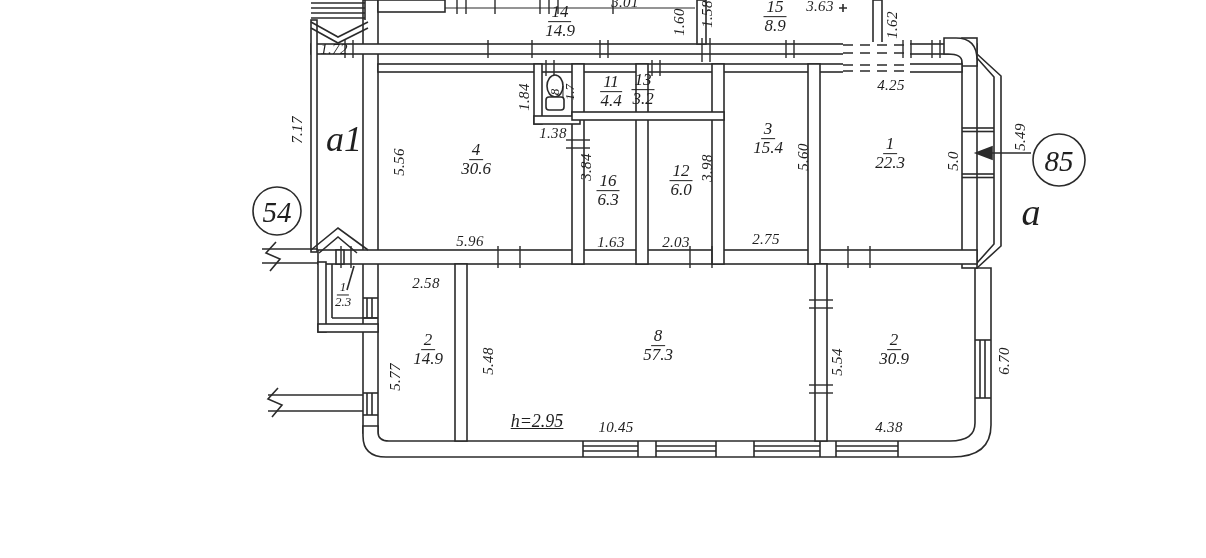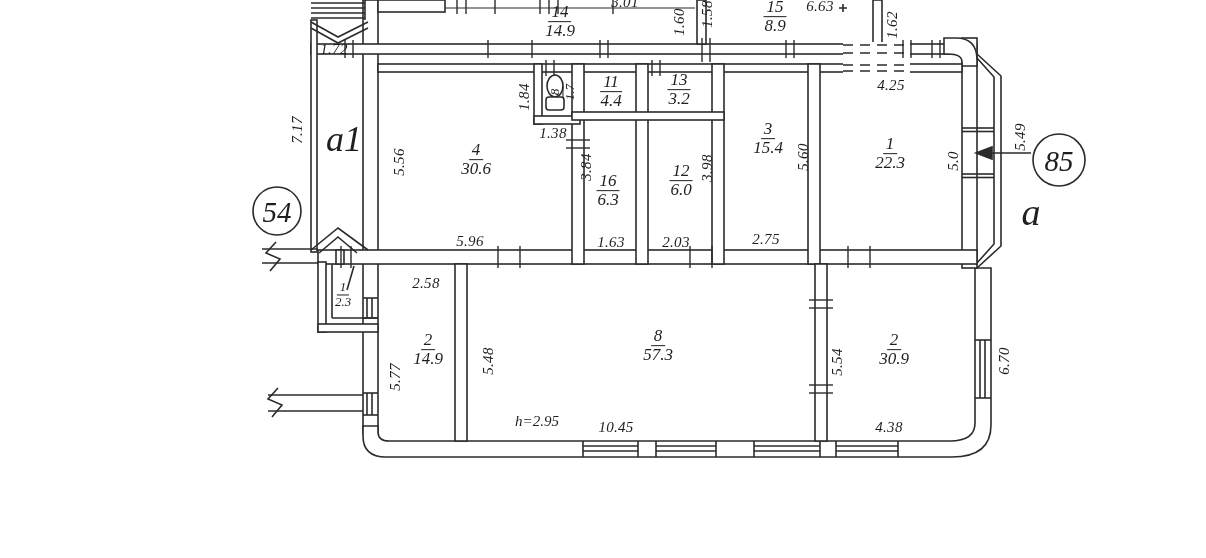--- a/index.html
+++ b/index.html
@@ -10,21 +10,21 @@
        color:#1f1f1f;line-height:1;}
   .dim{font-size:15px;letter-spacing:.3px;}
   .v{transform:translate(-50%,-50%) rotate(-90deg);}
   .frac{display:flex;flex-direction:column;align-items:center;font-size:17px;line-height:1.08;}
   .frac .num{border-bottom:1.4px solid #1f1f1f;padding:0 3px;}
   .frac.small{font-size:13px;}
   .frac.v{transform:translate(-50%,-50%) rotate(-90deg);}
   .marker{font-size:29px;font-style:italic;}
   .letter{font-size:38px;font-style:italic;text-align:right;}
   .letter-a1{font-size:36px;}
-  .note{font-size:15px;}
+  .note{font-size:18px;text-decoration:underline;}
 </style>
 </head>
 <body>
 
 <div id="canvas">
 
 <svg id="plan-svg" width="1206" height="558" viewBox="0 0 1206 558">
   <g fill="#ffffff" stroke="#2b2b2b" stroke-width="1.6">
 
     <g>
@@ -222,21 +222,21 @@
   <span class="area">8.9</span>
 </div>
 <div class="lbl frac small v" style="left:563px;top:92px">
   <span class="num">8</span>
   <span class="area">1.7</span>
 </div>
 <div class="lbl frac" style="left:611px;top:92px">
   <span class="num">11</span>
   <span class="area">4.4</span>
 </div>
-<div class="lbl frac" style="left:679px;top:90px">
+<div class="lbl frac" style="left:643px;top:90px">
   <span class="num">13</span>
   <span class="area">3.2</span>
 </div>
 <div class="lbl frac" style="left:476px;top:160px">
   <span class="num">4</span>
   <span class="area">30.6</span>
 </div>
 <div class="lbl frac" style="left:608px;top:191px">
   <span class="num">16</span>
   <span class="area">6.3</span>
@@ -266,21 +266,21 @@
   <span class="area">57.3</span>
 </div>
 <div class="lbl frac" style="left:894px;top:350px">
   <span class="num">2</span>
   <span class="area">30.9</span>
 </div>
 
 <div class="lbl dim" style="left:334px;top:49px">1.72</div>
 <div class="lbl dim" style="left:553px;top:133px">1.38</div>
 <div class="lbl dim" style="left:625px;top:2px">3.01</div>
-<div class="lbl dim" style="left:820px;top:6px">6.63</div>
+<div class="lbl dim" style="left:820px;top:6px">3.63</div>
 <div class="lbl dim" style="left:891px;top:85px">4.25</div>
 <div class="lbl dim" style="left:470px;top:241px">5.96</div>
 <div class="lbl dim" style="left:611px;top:242px">1.63</div>
 <div class="lbl dim" style="left:676px;top:242px">2.03</div>
 <div class="lbl dim" style="left:766px;top:239px">2.75</div>
 <div class="lbl dim" style="left:426px;top:283px">2.58</div>
 <div class="lbl dim" style="left:616px;top:427px">10.45</div>
 <div class="lbl dim" style="left:889px;top:427px">4.38</div>
 <div class="lbl note" style="left:537px;top:421px;position:absolute;transform:translate(-50%,-50%);font-style:italic">h=2.95</div>
 

